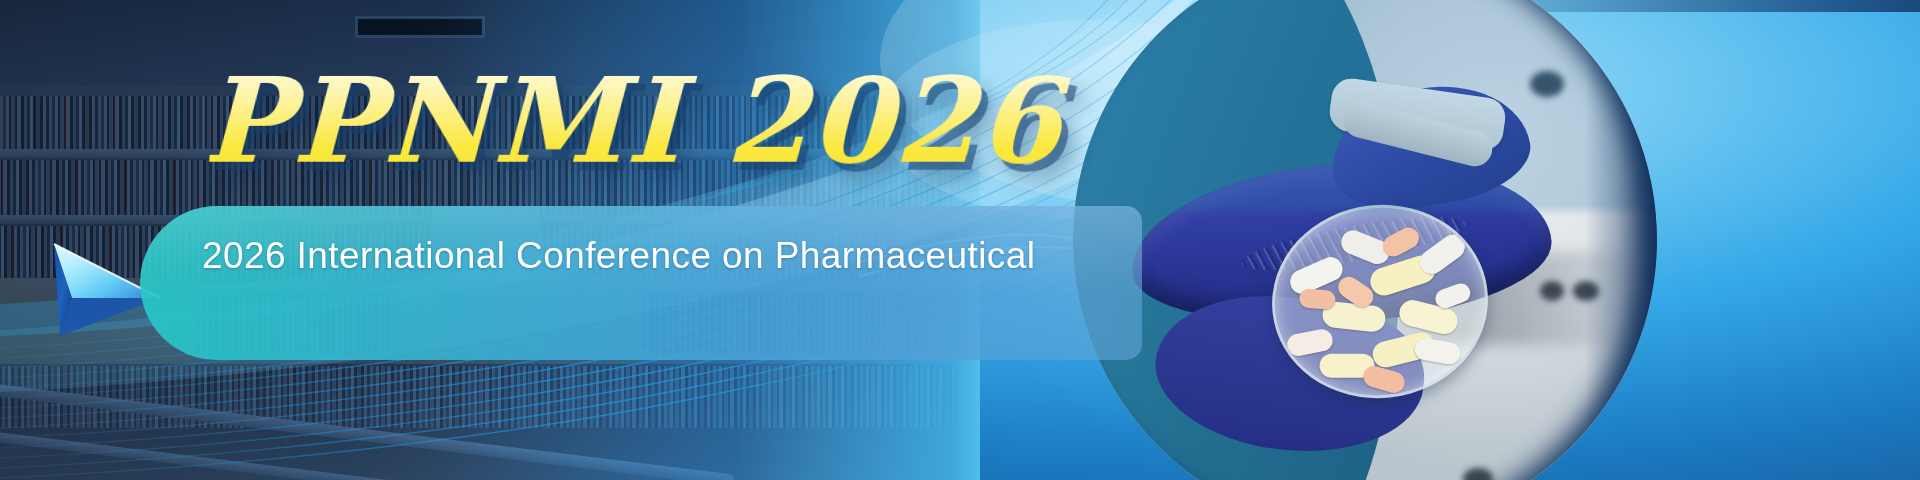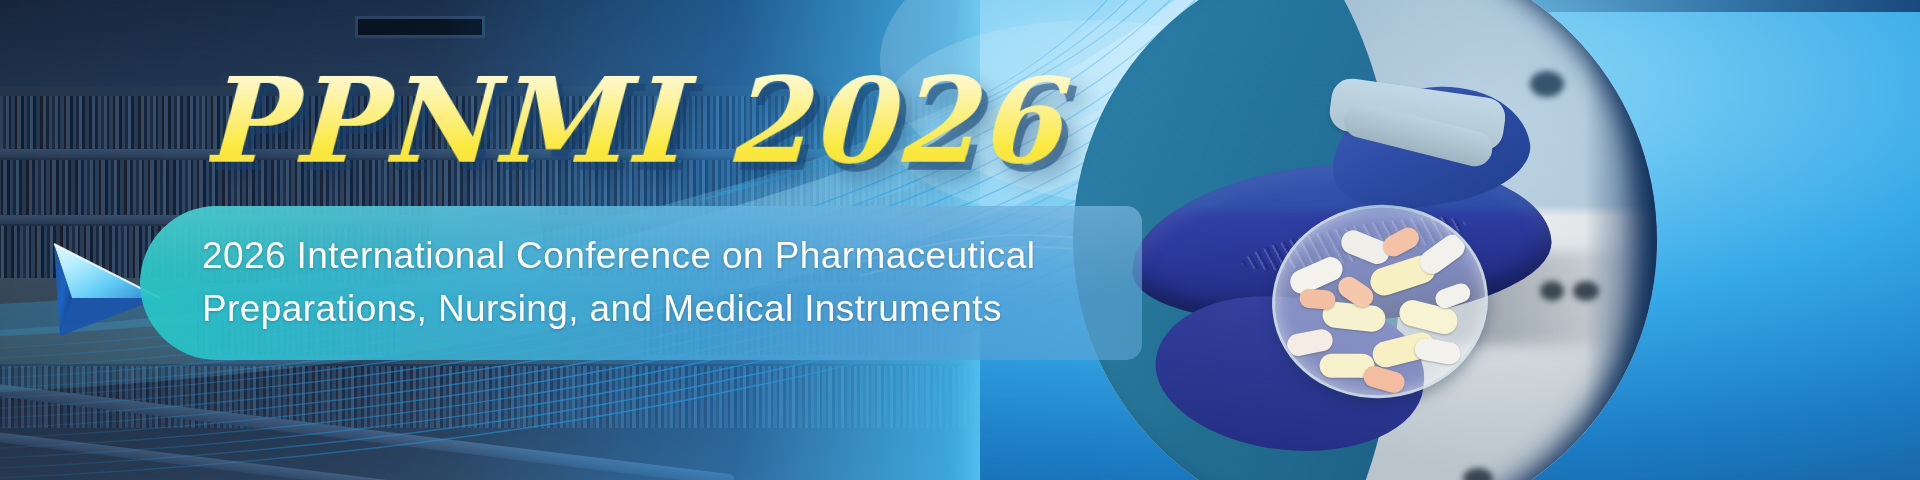--- a/index.html
+++ b/index.html
@@ -410,19 +410,18 @@
     <polygon points="16,16 34,70 22,108" fill="url(#arrBot)"></polygon>
     <polygon points="34,70 122,70 22,108" fill="#1b55ad" opacity="0.92"></polygon>
     <polygon points="16,16 122,70 34,70" fill="url(#arrGlow)" opacity="0.35"></polygon>
     <line x1="16" y1="16" x2="122" y2="70" stroke="#ffffff" stroke-width="2" opacity="0.85"></line>
   </svg>
 
   <div class="panel">
     <div class="panel-sheen"></div>
     <div class="panel-text">
       <span class="ln">2026 International Conference on Pharmaceutical</span>
-      <span class="ln">Preparations, Nursing, and Medical Instruments</span>
     </div>
   </div>
 
   <div class="title">PPNMI 2026</div>
 
 </div>
 
 </body></html>

